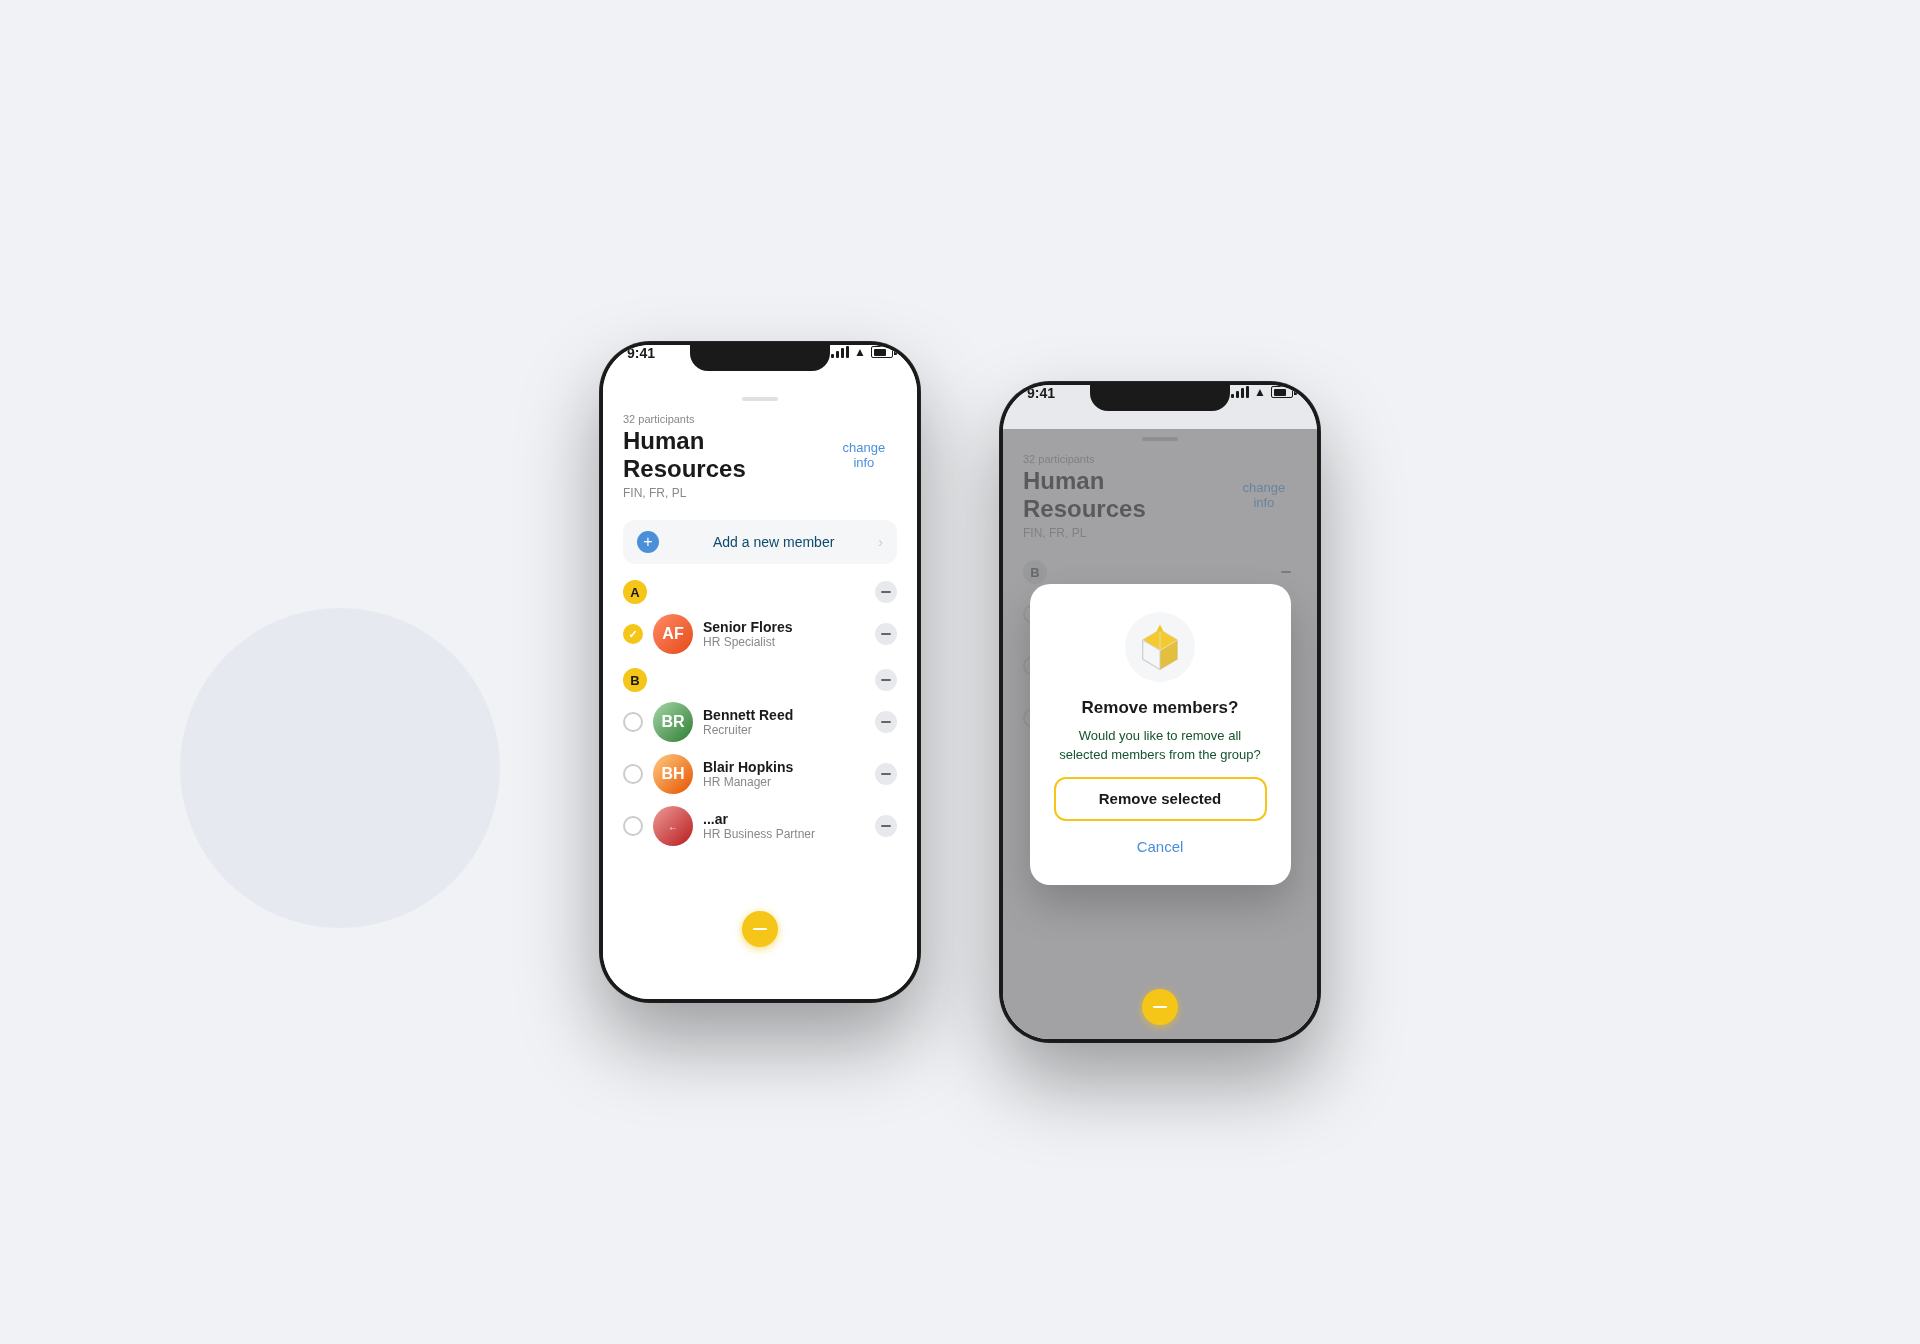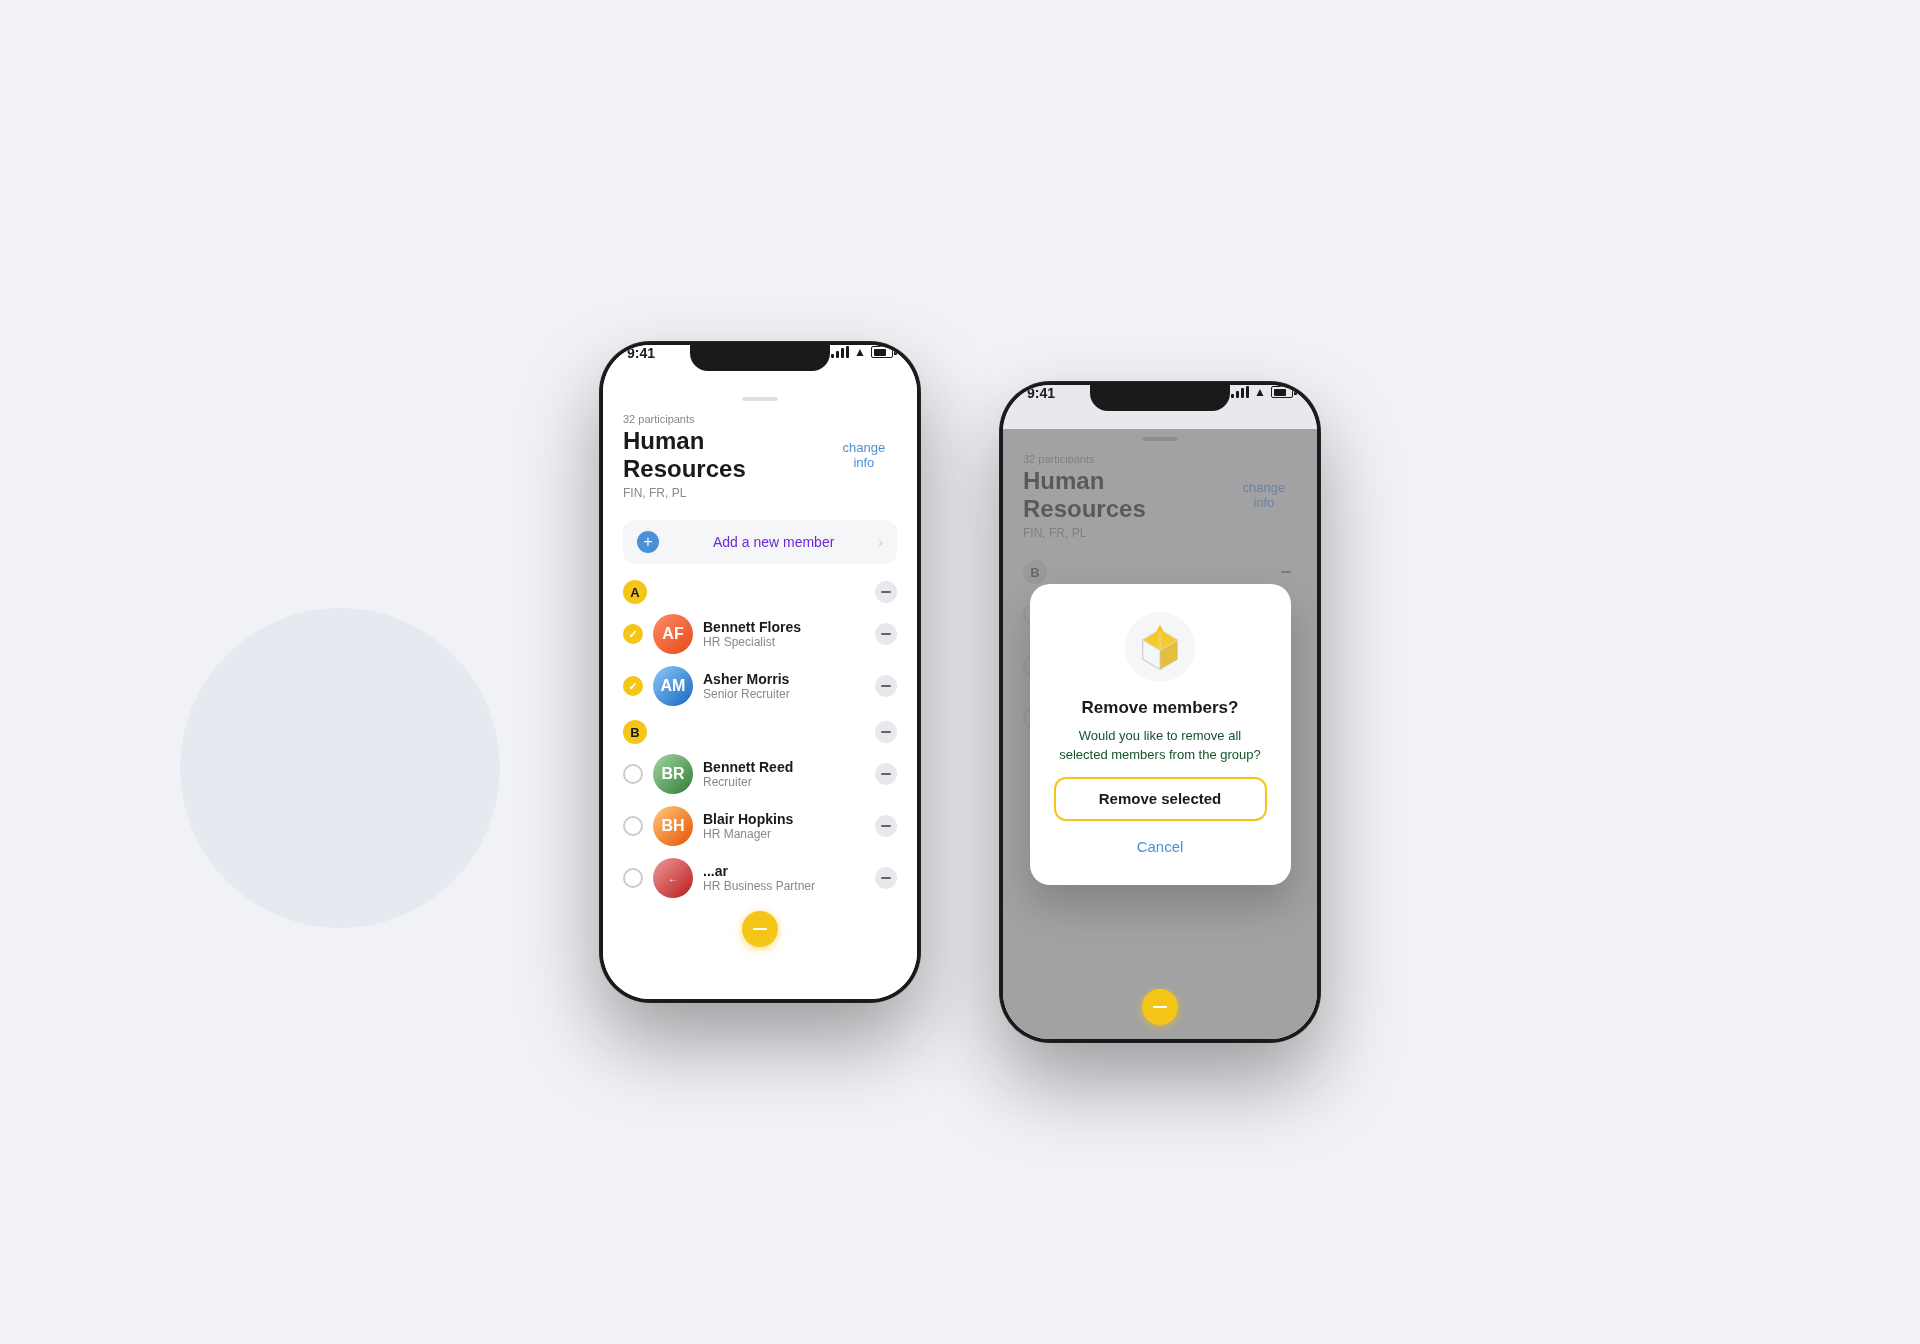--- a/index.html
+++ b/index.html
@@ -224,21 +224,21 @@
       justify-content: center;
       color: white;
       font-size: 16px;
       font-weight: 300;
       margin-right: 10px;
       flex-shrink: 0;
     }
 
     .add-member-text {
       font-size: 14px;
-      color: #6d28d9;
+      color: #0c4a6e;
       flex: 1;
       text-align: center;
     }
 
     .chevron-right {
       color: #ccc;
       font-size: 14px;
     }
 
     
@@ -528,41 +528,28 @@
               <span></span>
             </div>
         </div>
 
         <div class="member-row">
           <div class="member-checkbox checked"></div>
           <div class="member-avatar">
             <div class="avatar-placeholder av-abigail">AF</div>
           </div>
           <div class="member-info">
-            <div class="member-name">Bennett Flores</div>
+            <div class="member-name">Senior Flores</div>
             <div class="member-role">HR Specialist</div>
           </div>
           <div class="minus-btn">
               <span></span>
             </div>
         </div>
 
-        <div class="member-row">
-          <div class="member-checkbox checked"></div>
-          <div class="member-avatar">
-            <div class="avatar-placeholder av-asher">AM</div>
-          </div>
-          <div class="member-info">
-            <div class="member-name">Asher Morris</div>
-            <div class="member-role">Senior Recruiter</div>
-          </div>
-          <div class="minus-btn">
-              <span></span>
-            </div>
-        </div>
 
 
         <div class="section-header">
           <div class="section-letter">B</div>
           <div class="minus-btn">
               <span></span>
             </div>
         </div>
 
         <div class="member-row">

